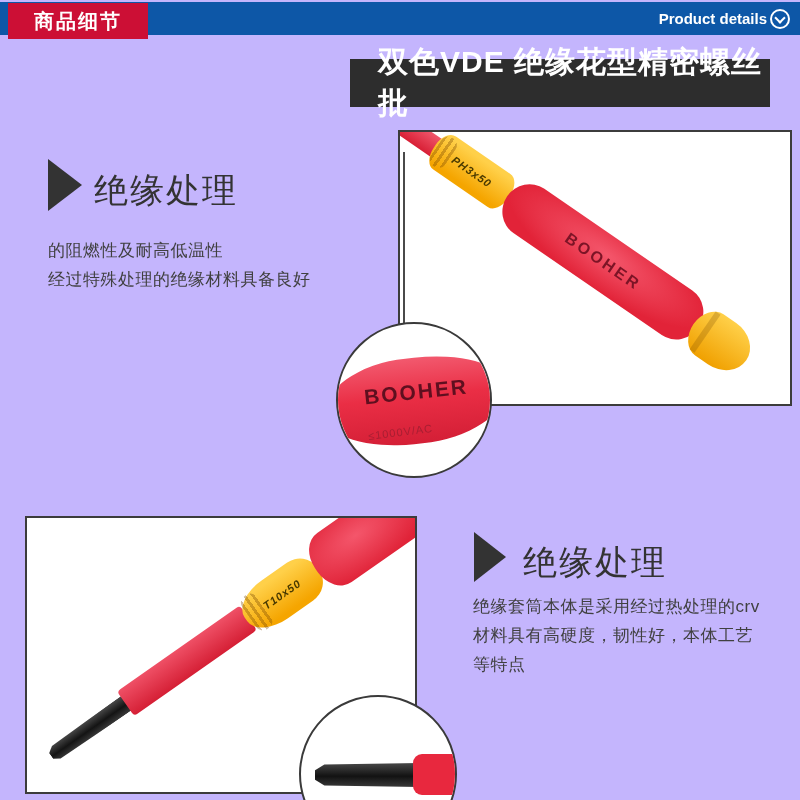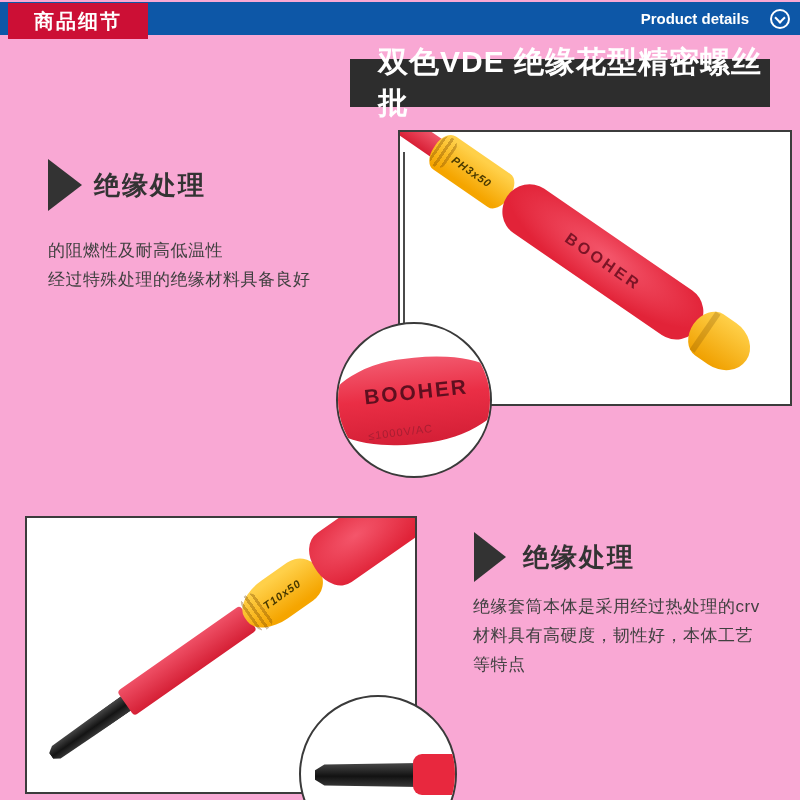--- a/index.html
+++ b/index.html
@@ -1,38 +1,38 @@
 <!DOCTYPE html>
 <html><head>
 <meta charset="utf-8">
 <style>
   html,body{margin:0;padding:0;background:#fff;}
-  .page{position:relative;width:800px;height:800px;background:#f9a8d4;overflow:hidden;
+  .page{position:relative;width:800px;height:800px;background:#c4b5fd;overflow:hidden;
         font-family:"Liberation Sans",sans-serif;}
 
   
   .topbar{position:absolute;left:0;top:2px;width:800px;height:33px;background:#0d57a7;z-index:2;}
   .badge{position:absolute;left:8px;top:1px;height:36px;padding:0 26px;background:#cc0f35;
          color:#fff;font-size:20px;font-weight:700;letter-spacing:2px;
          display:flex;align-items:center;justify-content:center;}
-  .pd-wrap{position:absolute;right:10px;top:0;height:33px;display:flex;align-items:center;gap:21px;}
+  .pd-wrap{position:absolute;right:10px;top:0;height:33px;display:flex;align-items:center;gap:3px;}
   .pd-label{color:#fff;font-size:15px;font-weight:600;}
   .pd-icon{position:relative;width:20px;height:20px;border:2px solid #fff;border-radius:50%;box-sizing:border-box;}
   .pd-icon::before{content:"";position:absolute;left:4px;top:3px;width:6px;height:6px;
          border-right:2.5px solid #fff;border-bottom:2.5px solid #fff;transform:rotate(45deg);}
 
   
   .banner{position:absolute;left:350px;top:59px;width:420px;height:48px;background:#2d2d2d;
           color:#fff;font-size:30px;font-weight:700;letter-spacing:1px;
           display:flex;align-items:center;padding-left:28px;box-sizing:border-box;z-index:2;}
 
   
   .tri{position:absolute;width:0;height:0;border-left:34px solid #333;
        border-top:26px solid transparent;border-bottom:26px solid transparent;}
-  .h-cn{position:absolute;font-size:26px;font-weight:700;color:#333;letter-spacing:2px;}
+  .h-cn{position:absolute;font-size:34px;font-weight:400;color:#333;letter-spacing:2px;}
   .para{position:absolute;font-size:17px;line-height:29px;color:#404040;letter-spacing:.5px;}
 
   
   .pbox{position:absolute;background:#fff;border:2px solid #3c3c3c;overflow:hidden;z-index:1;}
   #box1{left:398px;top:130px;width:390px;height:272px;}
   #box2{left:25px;top:516px;width:388px;height:274px;}
 
   
   .driver{position:absolute;display:flex;align-items:center;transform-origin:0 50%;}
   #driver1{left:-18px;top:-52px;height:60px;transform:rotate(34.5deg);}

